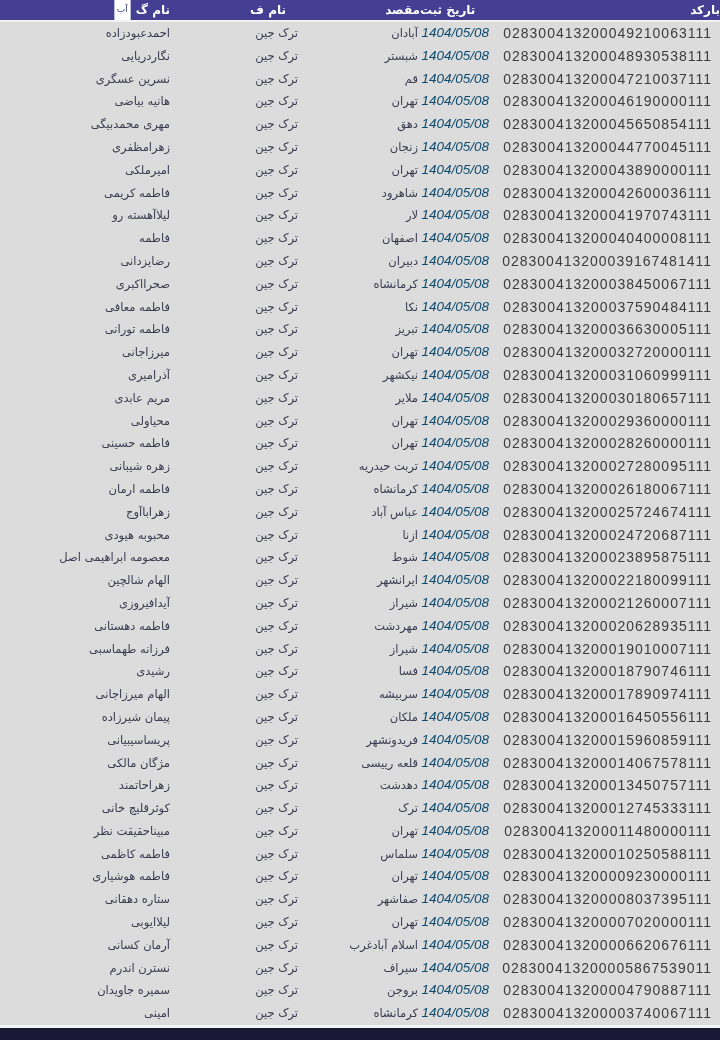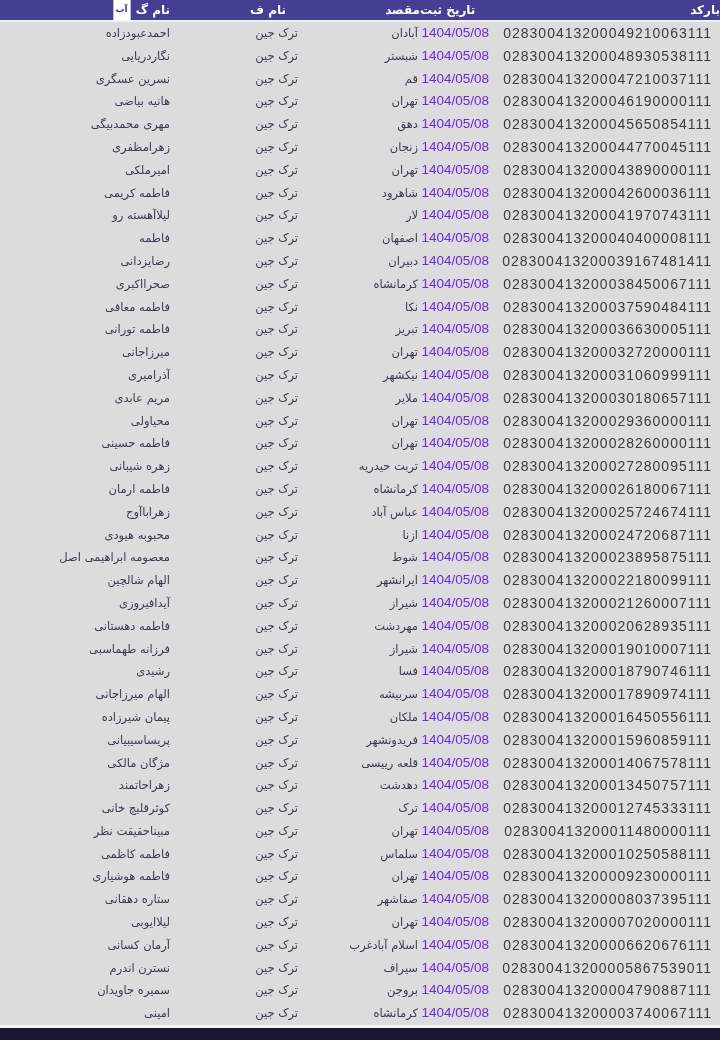--- a/index.html
+++ b/index.html
@@ -19,39 +19,39 @@
   }
   .header .hcell{white-space:nowrap;overflow:hidden}
   .h-barcode{direction:ltr;text-align:right;}
   .h-date{text-align:left}
   .h-dest{}
   .h-namef{text-align:right;padding-left:14px;text-align:left;direction:rtl}
   .h-namef{direction:rtl;text-align:right;padding-right:14px;padding-left:0}
   .h-nameg{display:flex;align-items:center;justify-content:flex-start;padding-right:30px;gap:5px}
   .sort-badge{
     background:#ffffff;color:#3a3f8f;border:1px solid #b9bcd6;
-    font-size:9px;font-weight:bold;line-height:11px;height:12px;
+    font-size:9px;font-weight:normal;line-height:11px;height:12px;
     padding:4px 2px;border-radius:1px;display:inline-block;
   }
   .rows{display:grid;grid-auto-rows:22.8px}
   .row{
     display:grid;
     grid-template-columns:228px 72px 120px 100px 1fr;
     align-items:center;height:22.8px;line-height:22.8px;
   }
   .cell{white-space:nowrap;overflow:hidden}
   .c-barcode{
     direction:ltr;text-align:right;padding-right:8px;
     font-family:"Liberation Sans", sans-serif;
     font-size:14px;letter-spacing:1px;color:#3c3c3c;
   }
   .c-date{
     direction:ltr;text-align:right;padding-right:3px;
     font-family:"Liberation Sans", sans-serif;
-    font-size:13.5px;color:#6d28d9;
+    font-size:13.5px;color:#0c4a6e;font-style:italic;
   }
   .c-dest,.c-namef,.c-nameg{
     font-size:11.5px;color:#3b3b52;text-align:right;
   }
   .c-dest{padding-right:2px}
   .c-namef{padding-right:2px}
   .c-nameg{padding-right:30px}
   .bottom-strip{
     position:absolute;left:0;right:0;bottom:12px;height:3px;background:#f5f5f5;
   }

